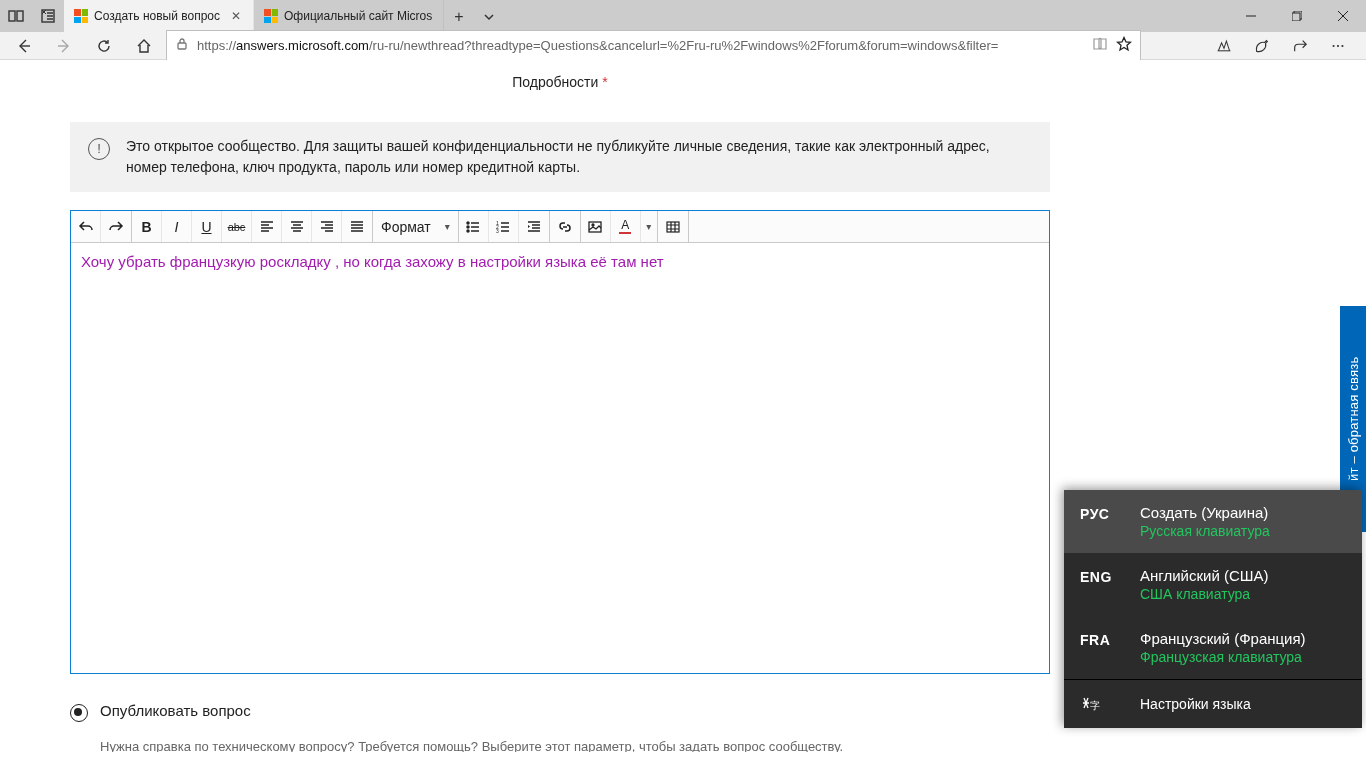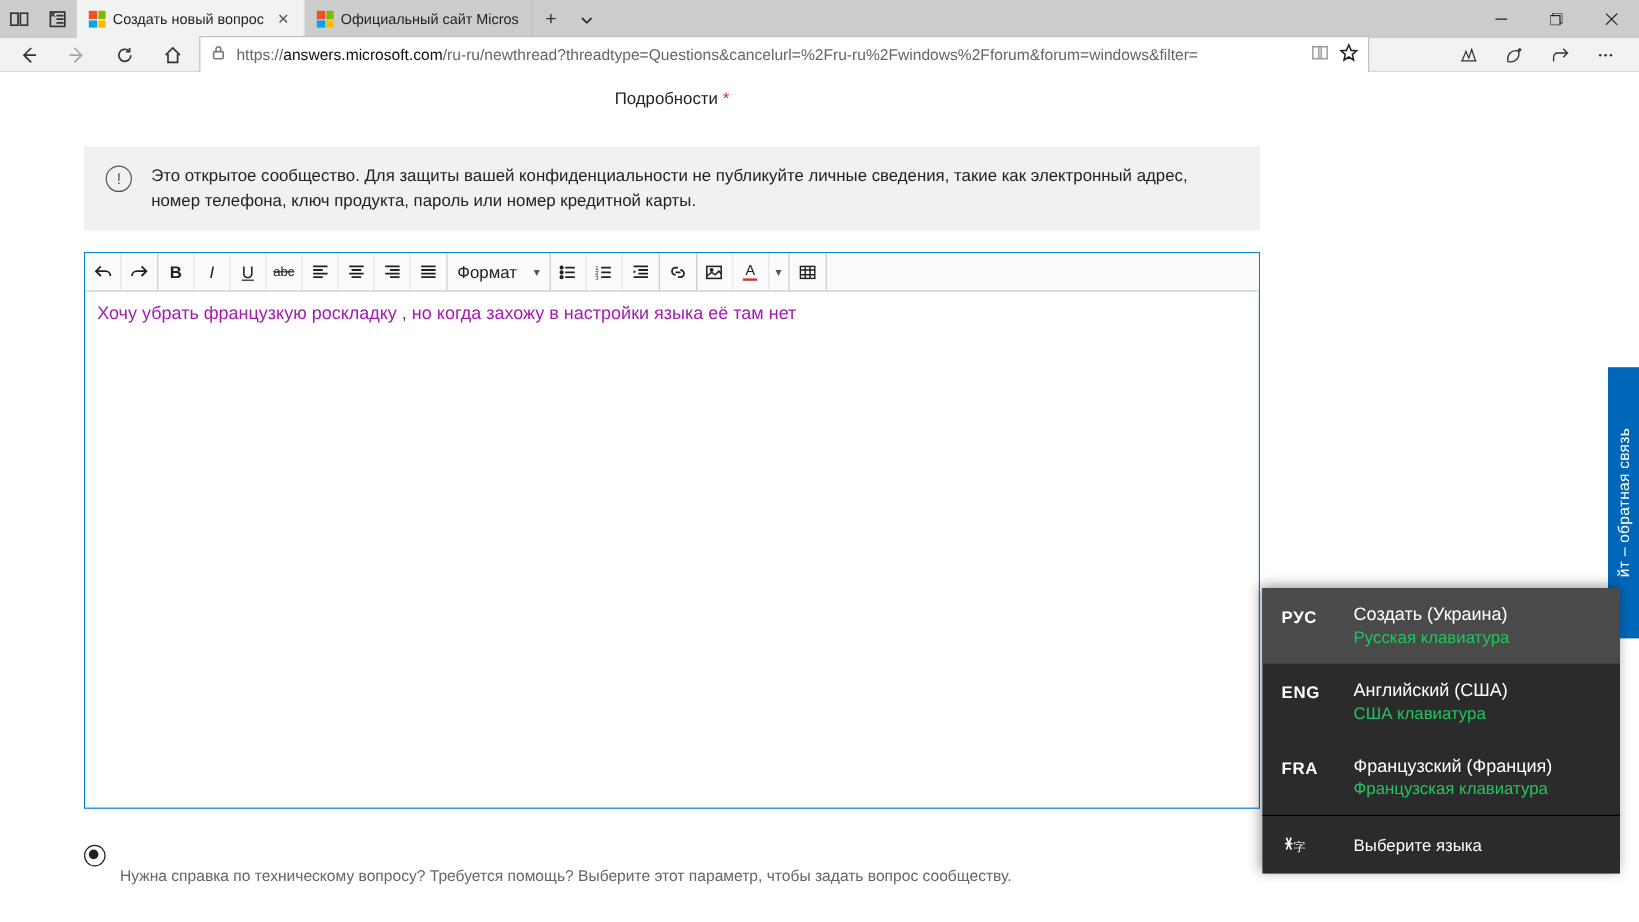--- a/index.html
+++ b/index.html
@@ -55,21 +55,21 @@
   .opt { display:flex; align-items:flex-start; gap:12px; margin-bottom:18px; }
   .radio { width:18px; height:18px; border-radius:50%; border:1.6px solid #222; margin-top:2px; position:relative; flex:none; }
   .radio.selected::after { content:""; position:absolute; left:3px; top:3px; width:8px; height:8px; border-radius:50%; background:#222; }
   .opt .opt-title { font-size:15px; color:#222; }
   .opt .opt-desc { font-size:13px; color:#666; margin-top:20px; }
 
   
   .feedback { position:absolute; right:0; top:246px; width:26px; height:226px; background:#0067b8; color:#fff; display:flex; align-items:center; justify-content:center; font-size:13px; writing-mode:vertical-rl; transform:rotate(180deg); cursor:pointer; letter-spacing:0.2px;}
 
   
-  .ime { position:fixed; right:16px; bottom:40px; width:298px; background:#2b2b2b; color:#fff; font-size:14px; box-shadow:-2px -2px 10px rgba(0,0,0,0.4); }
+  .ime { position:fixed; right:4px; bottom:40px; width:298px; background:#2b2b2b; color:#fff; font-size:14px; box-shadow:-2px -2px 10px rgba(0,0,0,0.4); }
   .ime .row { display:flex; align-items:flex-start; padding:14px 16px; gap:18px; cursor:default; }
   .ime .row.active { background:#4a4a4a; }
   .ime .code { width:42px; font-weight:600; font-size:14px; letter-spacing:0.5px; padding-top:2px;}
   .ime .lbls .l1 { font-size:15px; }
   .ime .lbls .l2 { font-size:14px; color:#22c55e; margin-top:2px; }
   .ime .settings { display:flex; align-items:center; padding:14px 16px; gap:18px; border-top:1px solid #000; }
   .ime .settings .kicon { width:42px; font-size:16px; display:flex; align-items:center; }
 
   
   .mslogo { width:14px; height:14px; display:grid; grid-template-columns:1fr 1fr; grid-template-rows:1fr 1fr; gap:1px; }
@@ -336,20 +336,21 @@
             </div>
         </div>
       </div>
       <div class="editor-body" contenteditable="true" style="">Хочу убрать французкую роскладку , но когда захожу в настройки языка её там нет</div>
     </div>
 
     <div class="publish-opts">
       <div class="opt">
         <div class="radio selected"></div>
         <div>
+          <div class="opt-title">Опубликовать вопрос</div>
           <div class="opt-desc">Нужна справка по техническому вопросу? Требуется помощь? Выберите этот параметр, чтобы задать вопрос сообществу.</div>
         </div>
       </div>
       <div class="opt">
         <div class="radio"></div>
         <div>
           <div class="opt-title">Опубликовать обсуждение</div>
         </div>
       </div>
     </div>
@@ -382,15 +383,15 @@
       <div class="l2">Французская клавиатура</div>
     </div>
   </div>
   <div class="settings">
     <div class="kicon">
       <svg viewBox="0 0 20 20" width="20" height="20" fill="none" stroke="#fff" stroke-width="1.3">
           <path d="M4 4 L8 14 M8 4 L4 14 M3 9 H9"></path>
           <text x="10" y="15" font-size="10" fill="#fff" stroke="none">字</text>
         </svg>
     </div>
-    <div>Выберите языка</div>
+    <div>Настройки языка</div>
   </div>
 </div>
 
 </body></html>

